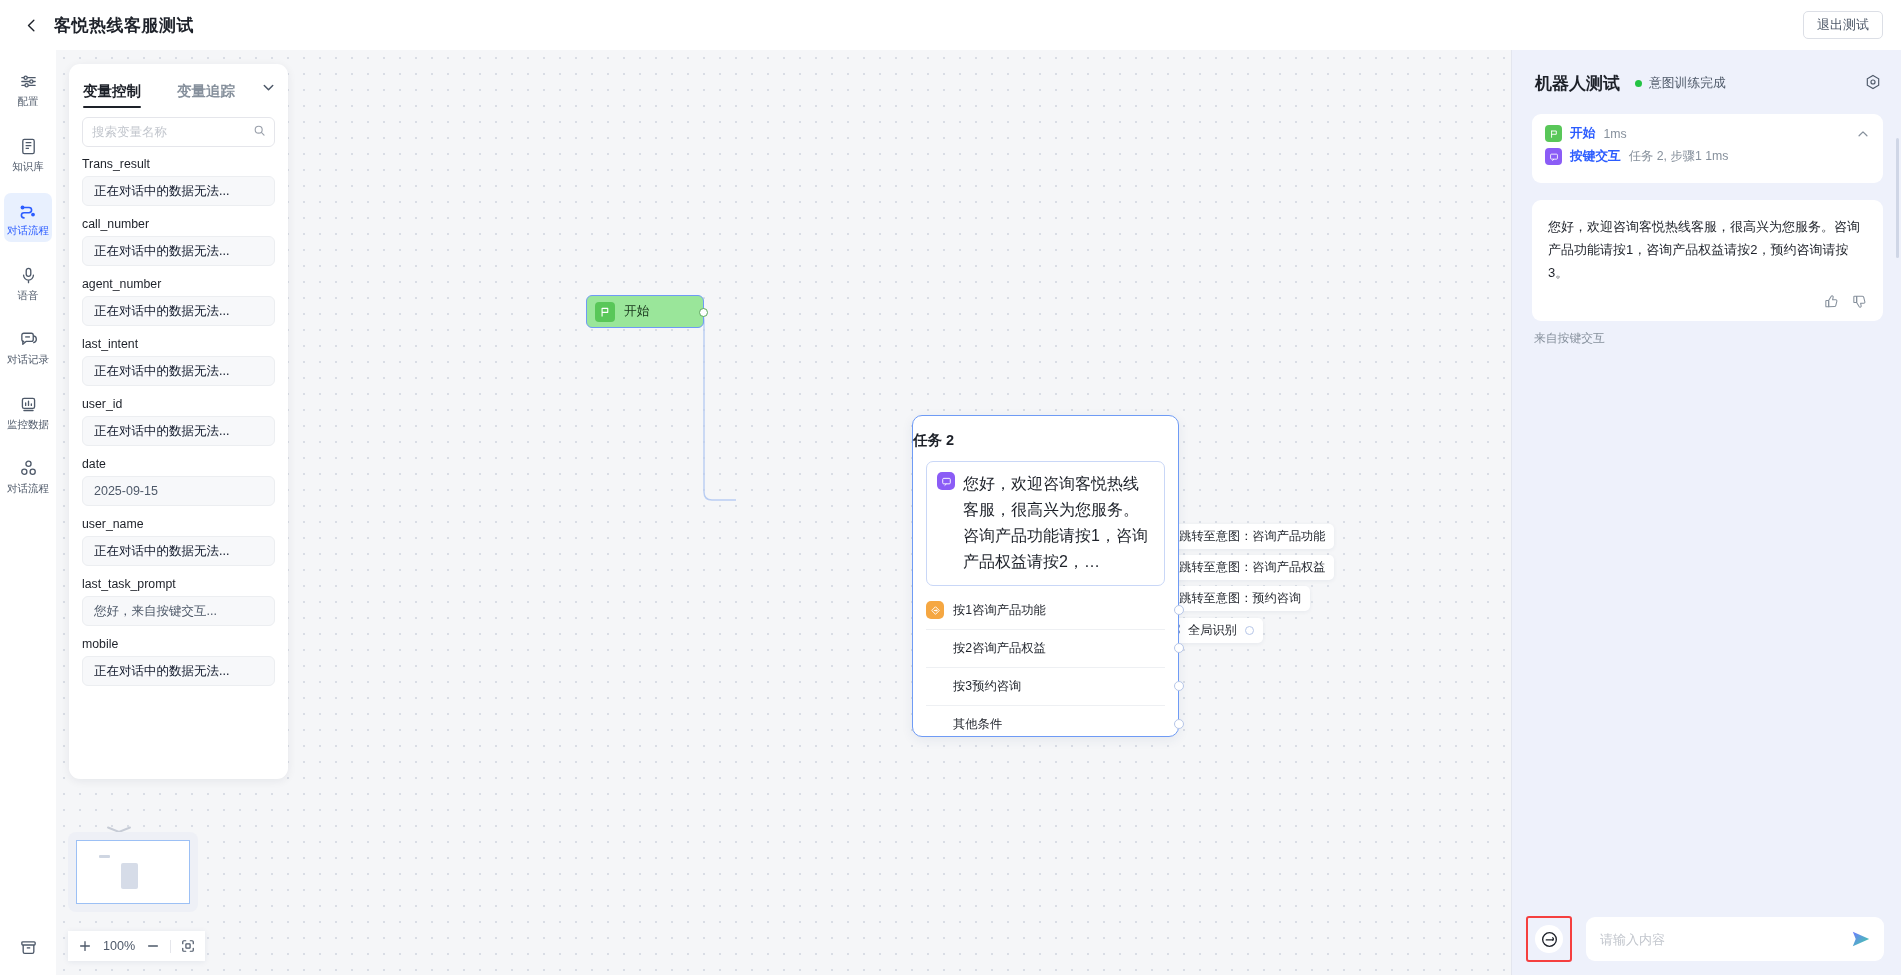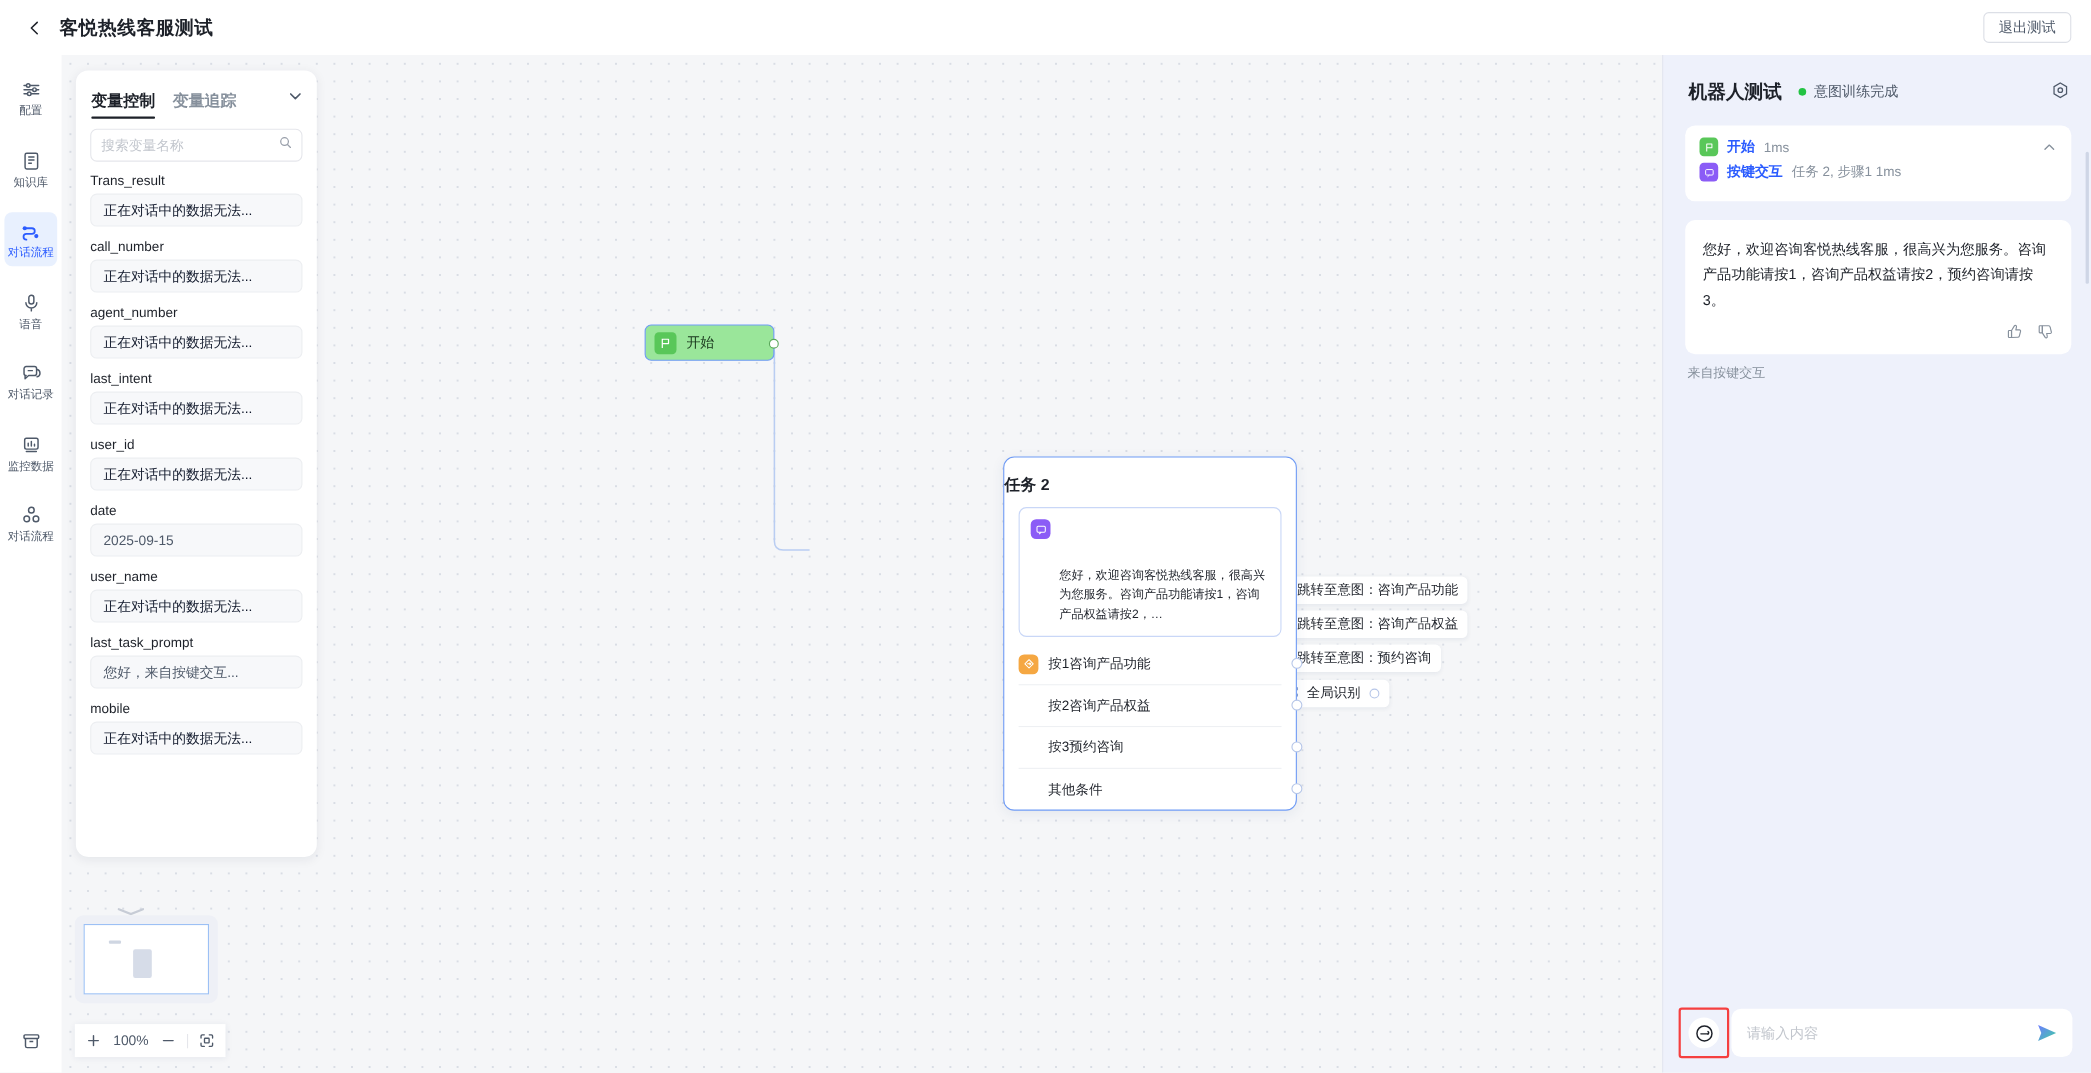--- a/index.html
+++ b/index.html
@@ -72,21 +72,21 @@
   #varpanel {
     position: absolute; left: 13px; top: 14px;
     width: 219px; height: 715px;
     background: #fff; border-radius: 11px;
     box-shadow: 0 2px 10px rgba(20,30,60,.07);
     overflow: hidden;
     z-index: 12;
   }
   #var-tabs {
     display: flex; align-items: center;
-    padding: 18px 14px 0 14px; position: relative;
+    padding: 18px 14px 0 14px; position: relative; gap: 20px;
   }
   .var-tab {
     font-size: 14.5px; font-weight: 700; color: #86909c;
     margin-right: 16px; padding-bottom: 7px; cursor: pointer;
     position: relative; white-space: nowrap;
   }
   .var-tab.active { color: #1d2129; }
   .var-tab.active::after {
     content:""; position: absolute; left: 0; right: 0; bottom: 0;
     height: 2px; background: #1d2129; border-radius: 2px;
@@ -162,23 +162,22 @@
     padding: 9px 10px 10px 10px;
     display: flex; gap: 8px;
     background: #fff;
   }
   #task-msg .badge {
     width: 18px; height: 18px; border-radius: 5px;
     background: #8b5cf6; flex: 0 0 18px; margin-top: 1px;
     display:flex; align-items:center; justify-content:center;
   }
   #task-msg .txt {
-    font-size: 11px; line-height: 1.62; color: #1d2129;
+    font-size: 16px; line-height: 1.62; color: #1d2129;
     overflow: hidden;
-    margin-top: 44px;
   }
   .branch-list { margin-top: 6px; padding: 0 13px; }
   .branch {
     height: 38px; display: flex; align-items: center;
     border-bottom: 1px solid #eef0f3;
     position: relative; cursor: pointer;
   }
   .branch:last-child { border-bottom: 0; }
   .branch .dia {
     width: 18px; height: 18px; border-radius: 5px;
@@ -286,21 +285,21 @@
     font-size: 13px; line-height: 1.78; color: #1d2129;
   }
   #bubble .acts { display: flex; justify-content: flex-end; gap: 13px; margin-top: 10px; color: #86909c; }
   #bubble .acts span { cursor: pointer; }
   #bubble-from {
     margin: 10px 0 0 22px; font-size: 11.8px; color: #86909c;
   }
 
   #composer {
     position: absolute; left: 0; bottom: 0; width: 390px; height: 72px;
-    display: flex; align-items: center; padding: 0 18px 0 14px; gap: 2px;
+    display: flex; align-items: center; padding: 0 18px 0 14px; gap: 14px;
   }
   #emoji-wrap {
     width: 46px; height: 46px; border: 2.4px solid #f53f3f; border-radius: 3px;
     display: flex; align-items: center; justify-content: center; cursor: pointer;
     flex: 0 0 46px;
   }
   #emoji-btn {
     width: 28px; height: 28px; border-radius: 50%; background: #fff;
     display: flex; align-items: center; justify-content: center;
   }

